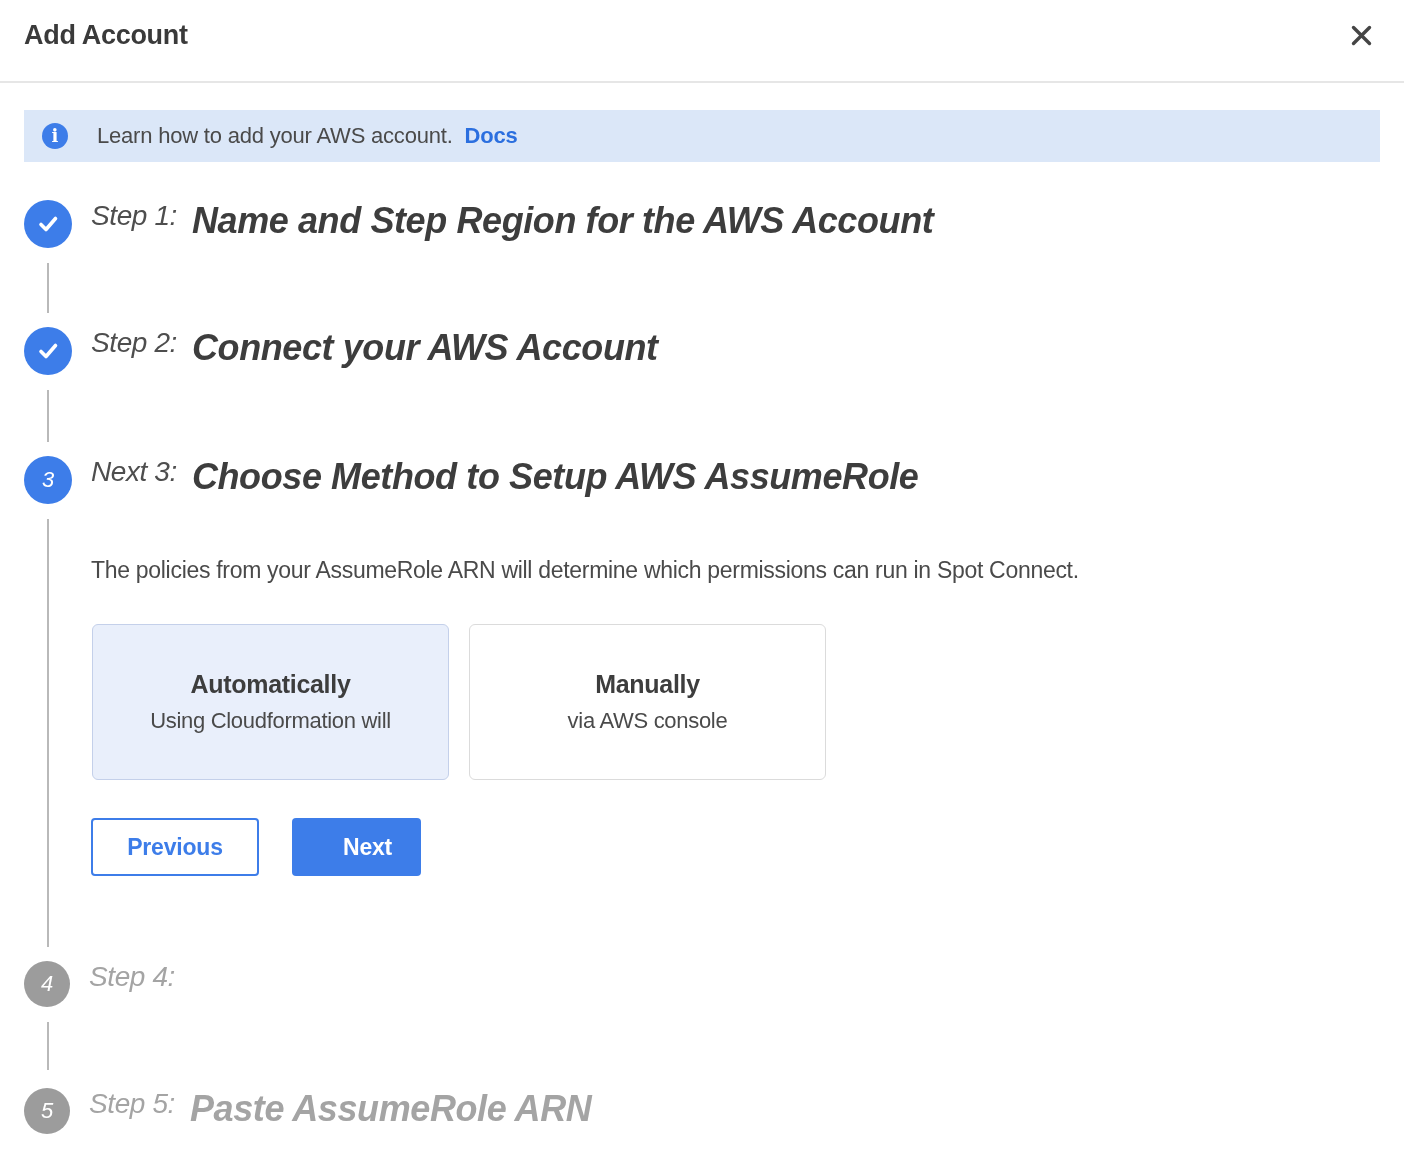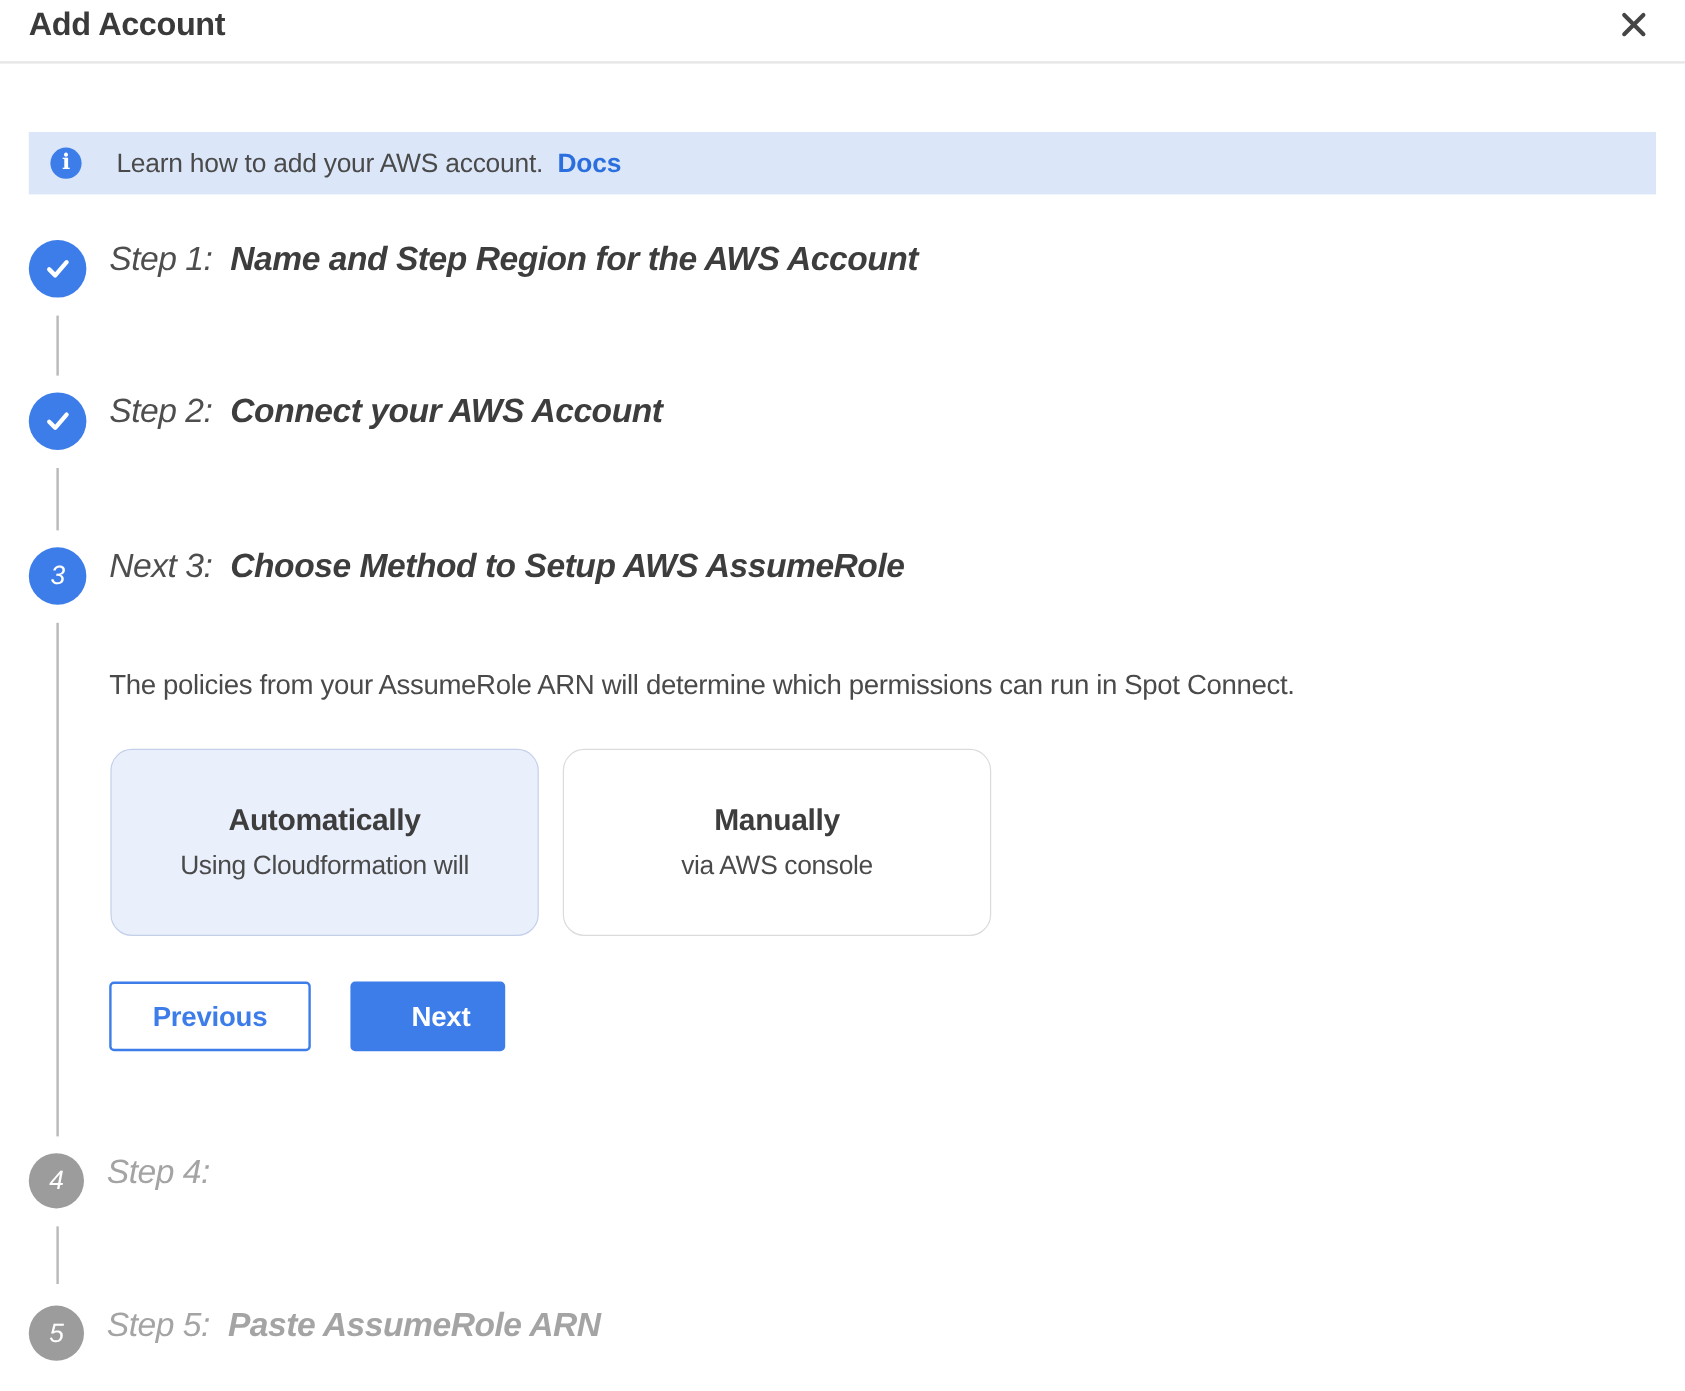--- a/index.html
+++ b/index.html
@@ -8,21 +8,21 @@
     width: 1404px; height: 1159px;
     position: relative;
     background: #ffffff;
     font-family: "Liberation Sans", sans-serif;
     color: var(--text-regular, #4e4e4e);
     overflow: hidden;
   }
 
   
   .modal-header {
-    position: absolute; top: 0; left: 0; width: 1404px; height: 53px;
+    position: absolute; top: 0; left: 0; width: 1404px; height: 83px;
     border-bottom: 2px solid var(--divider-gray, #e6e6e6);
     display: flex; align-items: center;
     padding: 0 26px 10px 24px;
   }
   .modal-title {
     font-size: 27px; font-weight: 700; color: #3a3a3a;
     letter-spacing: -0.3px; margin: 0;
   }
   .close-btn {
     margin-left: auto; background: none; border: none; padding: 4px; cursor: pointer;
@@ -57,38 +57,38 @@
   }
   .step-circle {
     width: 48px; height: 48px; border-radius: 50%;
     display: flex; align-items: center; justify-content: center;
     flex: 0 0 48px;
   }
   .step-circle.done, .step-circle.active { background: var(--accent-blue, #3d7de9); }
   .step-circle.pending { background: var(--inactive-gray, #9c9c9c); width: 46px; height: 46px; flex-basis: 46px; }
   .step-num { color: #ffffff; font-size: 22px; letter-spacing: -0.3px; }
   .step-prefix { margin-left: 19px; font-size: 28px; color: var(--text-regular, #4e4e4e); letter-spacing: -0.4px; }
-  .step-title  { margin-left: 15px; font-size: 28px; font-weight: 700; color: var(--title-dark, #3d3d3d); letter-spacing: -0.4px; }
+  .step-title  { margin-left: 15px; font-size: 36px; font-weight: 700; color: var(--title-dark, #3d3d3d); letter-spacing: -0.4px; }
   .step-row.pending .step-prefix,
   .step-row.pending .step-title { color: var(--inactive-text, #a4a4a4); }
 
   
   .connector {
     position: absolute; left: 47px; width: 2px;
     background: var(--connector-gray, #b9b9b9);
   }
 
   
   .step3-desc {
     position: absolute; left: 91px; top: 557px;
     font-size: 23px; color: #4a4a4a; letter-spacing: -0.3px;
   }
   .option-cards { position: absolute; left: 92px; top: 624px; display: flex; gap: 20px; }
   .option-card {
-    width: 357px; height: 156px; border-radius: 18px;
+    width: 357px; height: 156px; border-radius: 6px;
     background: #ffffff; border: 1px solid var(--card-border, #dbdbdb);
     display: flex; flex-direction: column; align-items: center; justify-content: center;
     cursor: pointer; text-align: center;
   }
   .option-card.selected {
     background: var(--selected-card-bg, #e9effb);
     border-color: var(--selected-card-border, #c4d0ea);
   }
   .option-title { font-size: 25px; font-weight: 700; color: var(--title-dark, #3d3d3d); letter-spacing: -0.3px; }
   .option-subtitle { margin-top: 9px; font-size: 22px; color: #4a4a4a; letter-spacing: -0.3px; }

